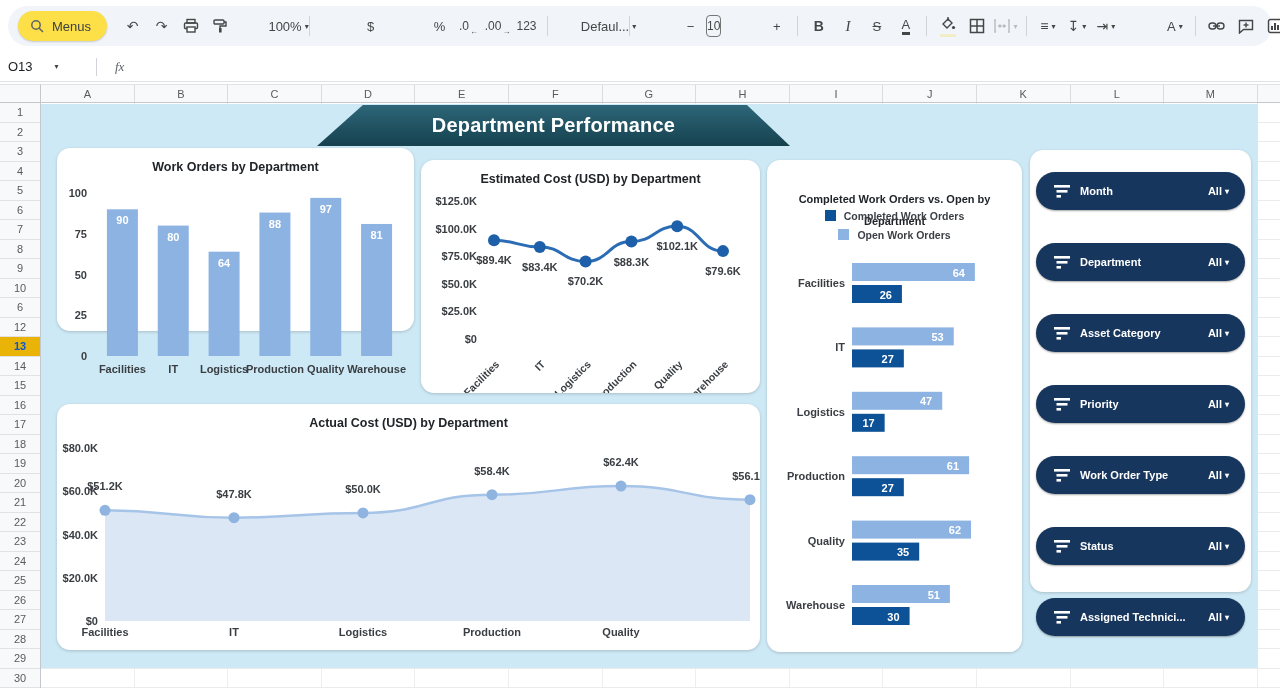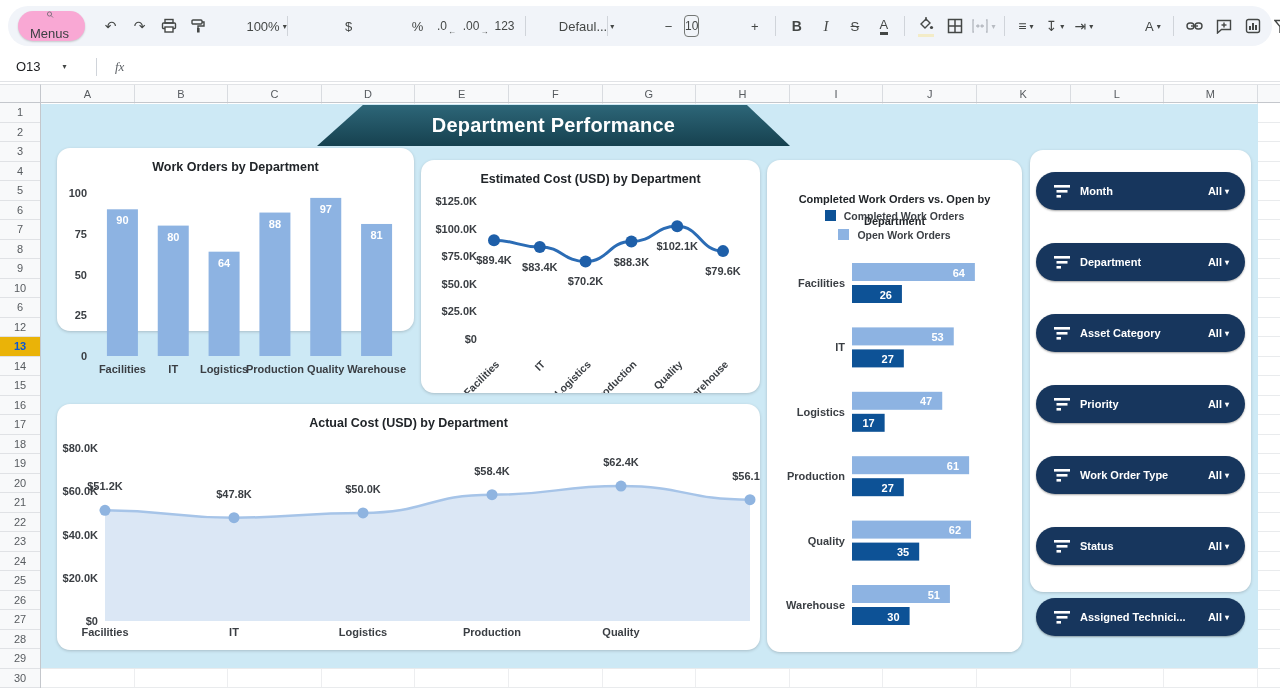--- a/index.html
+++ b/index.html
@@ -3,23 +3,23 @@
 <meta charset="utf-8">
 <style>
   * { box-sizing: border-box; margin: 0; padding: 0; }
   html,body { width:1280px; height:688px; overflow:hidden; }
   body { font-family:"Liberation Sans",sans-serif; background:#fff; position:relative; }
   .app { position:absolute; inset:0; }
 
   
   .toolbar { position:absolute; left:8px; right:8px; top:6px; height:40px; background:#f1f4f9;
              border-radius:22px; display:flex; align-items:center; padding:0 10px; gap:2px; }
-  .menus-pill { height:30px; background:#f9a8d4; border-radius:16px; display:flex; align-items:center;
+  .menus-pill { height:30px; background:#fde047; border-radius:16px; display:flex; align-items:center;
                 gap:8px; padding:0 16px 0 12px; box-shadow:0 1px 2px rgba(0,0,0,.18); margin-right:10px;
-                color:#3c4043; font-size:13px; cursor:pointer;flex-direction:column; }
+                color:#3c4043; font-size:13px; cursor:pointer; }
   .tb { height:28px; min-width:27px; border-radius:4px; display:flex; align-items:center; justify-content:center;
         color:#444746; font-size:14px; padding:0 2px; cursor:pointer; position:relative; }
   .tb.txt { font-size:13px;margin-left:40px; }
   .tb.sm  { font-size:12px; }
   .tb .sub { font-size:8px; margin-left:1px; align-self:flex-end; padding-bottom:4px; }
   .tb.disabled { color:#b7bbc2; cursor:default; }
   .caret { font-size:8px; color:#444746; margin-left:3px; }
   .caret.gray { color:#b7bbc2; }
   .divider { width:1px; height:20px; background:#d0d4da; margin:0 5px; flex:0 0 1px; }
   .bold-b { font-weight:bold; font-size:14px; }
@@ -27,21 +27,21 @@
   .strike-s { text-decoration:line-through; font-size:13px; }
   .underbar { border-bottom:3px solid #444746; line-height:1; padding-bottom:1px; font-size:13px; }
   .fill-underbar { border-bottom:3px solid #f3ecc8; line-height:1; padding-bottom:1px; }
   .fontsize-box { width:26px; height:22px; border:1px solid #747775; border-radius:4px; display:flex;
                   align-items:center; justify-content:center; font-size:12px; color:#444746; }
   .fontname { width:62px; text-align:left; font-size:13px; color:#444746; }
 
   
   .formula-bar { position:absolute; left:0; right:0; top:52px; height:30px; display:flex; align-items:center;
                  border-bottom:1px solid #e1e3e6; background:#fff; }
-  .name-box { width:86px; padding-left:16px; font-size:13px; color:#202124; display:flex; align-items:center; }
+  .name-box { width:86px; padding-left:8px; font-size:13px; color:#202124; display:flex; align-items:center; }
   .name-box .caret { margin-left:22px; }
   .fx { font-family:"Liberation Serif",serif; font-style:italic; color:#5f6368; font-size:13px; margin-left:18px; }
   .fbar-div { width:1px; height:18px; background:#d0d4da; margin-left:10px; }
 
   
   .corner-stub { position:absolute; left:0; top:84px; width:41px; height:19px; background:#f8f9fa;
                  border-right:1px solid #c4c7cc; border-bottom:1px solid #c4c7cc; border-top:1px solid #e1e3e6; }
   .col-headers { position:absolute; left:41px; top:84px; right:0; height:19px; display:flex;
                  background:#f8f9fa; border-bottom:1px solid #c4c7cc; border-top:1px solid #e1e3e6; }
   .col-h { flex:0 0 93.6px; font-size:11px; color:#575b5f; display:flex; align-items:center; justify-content:center;

